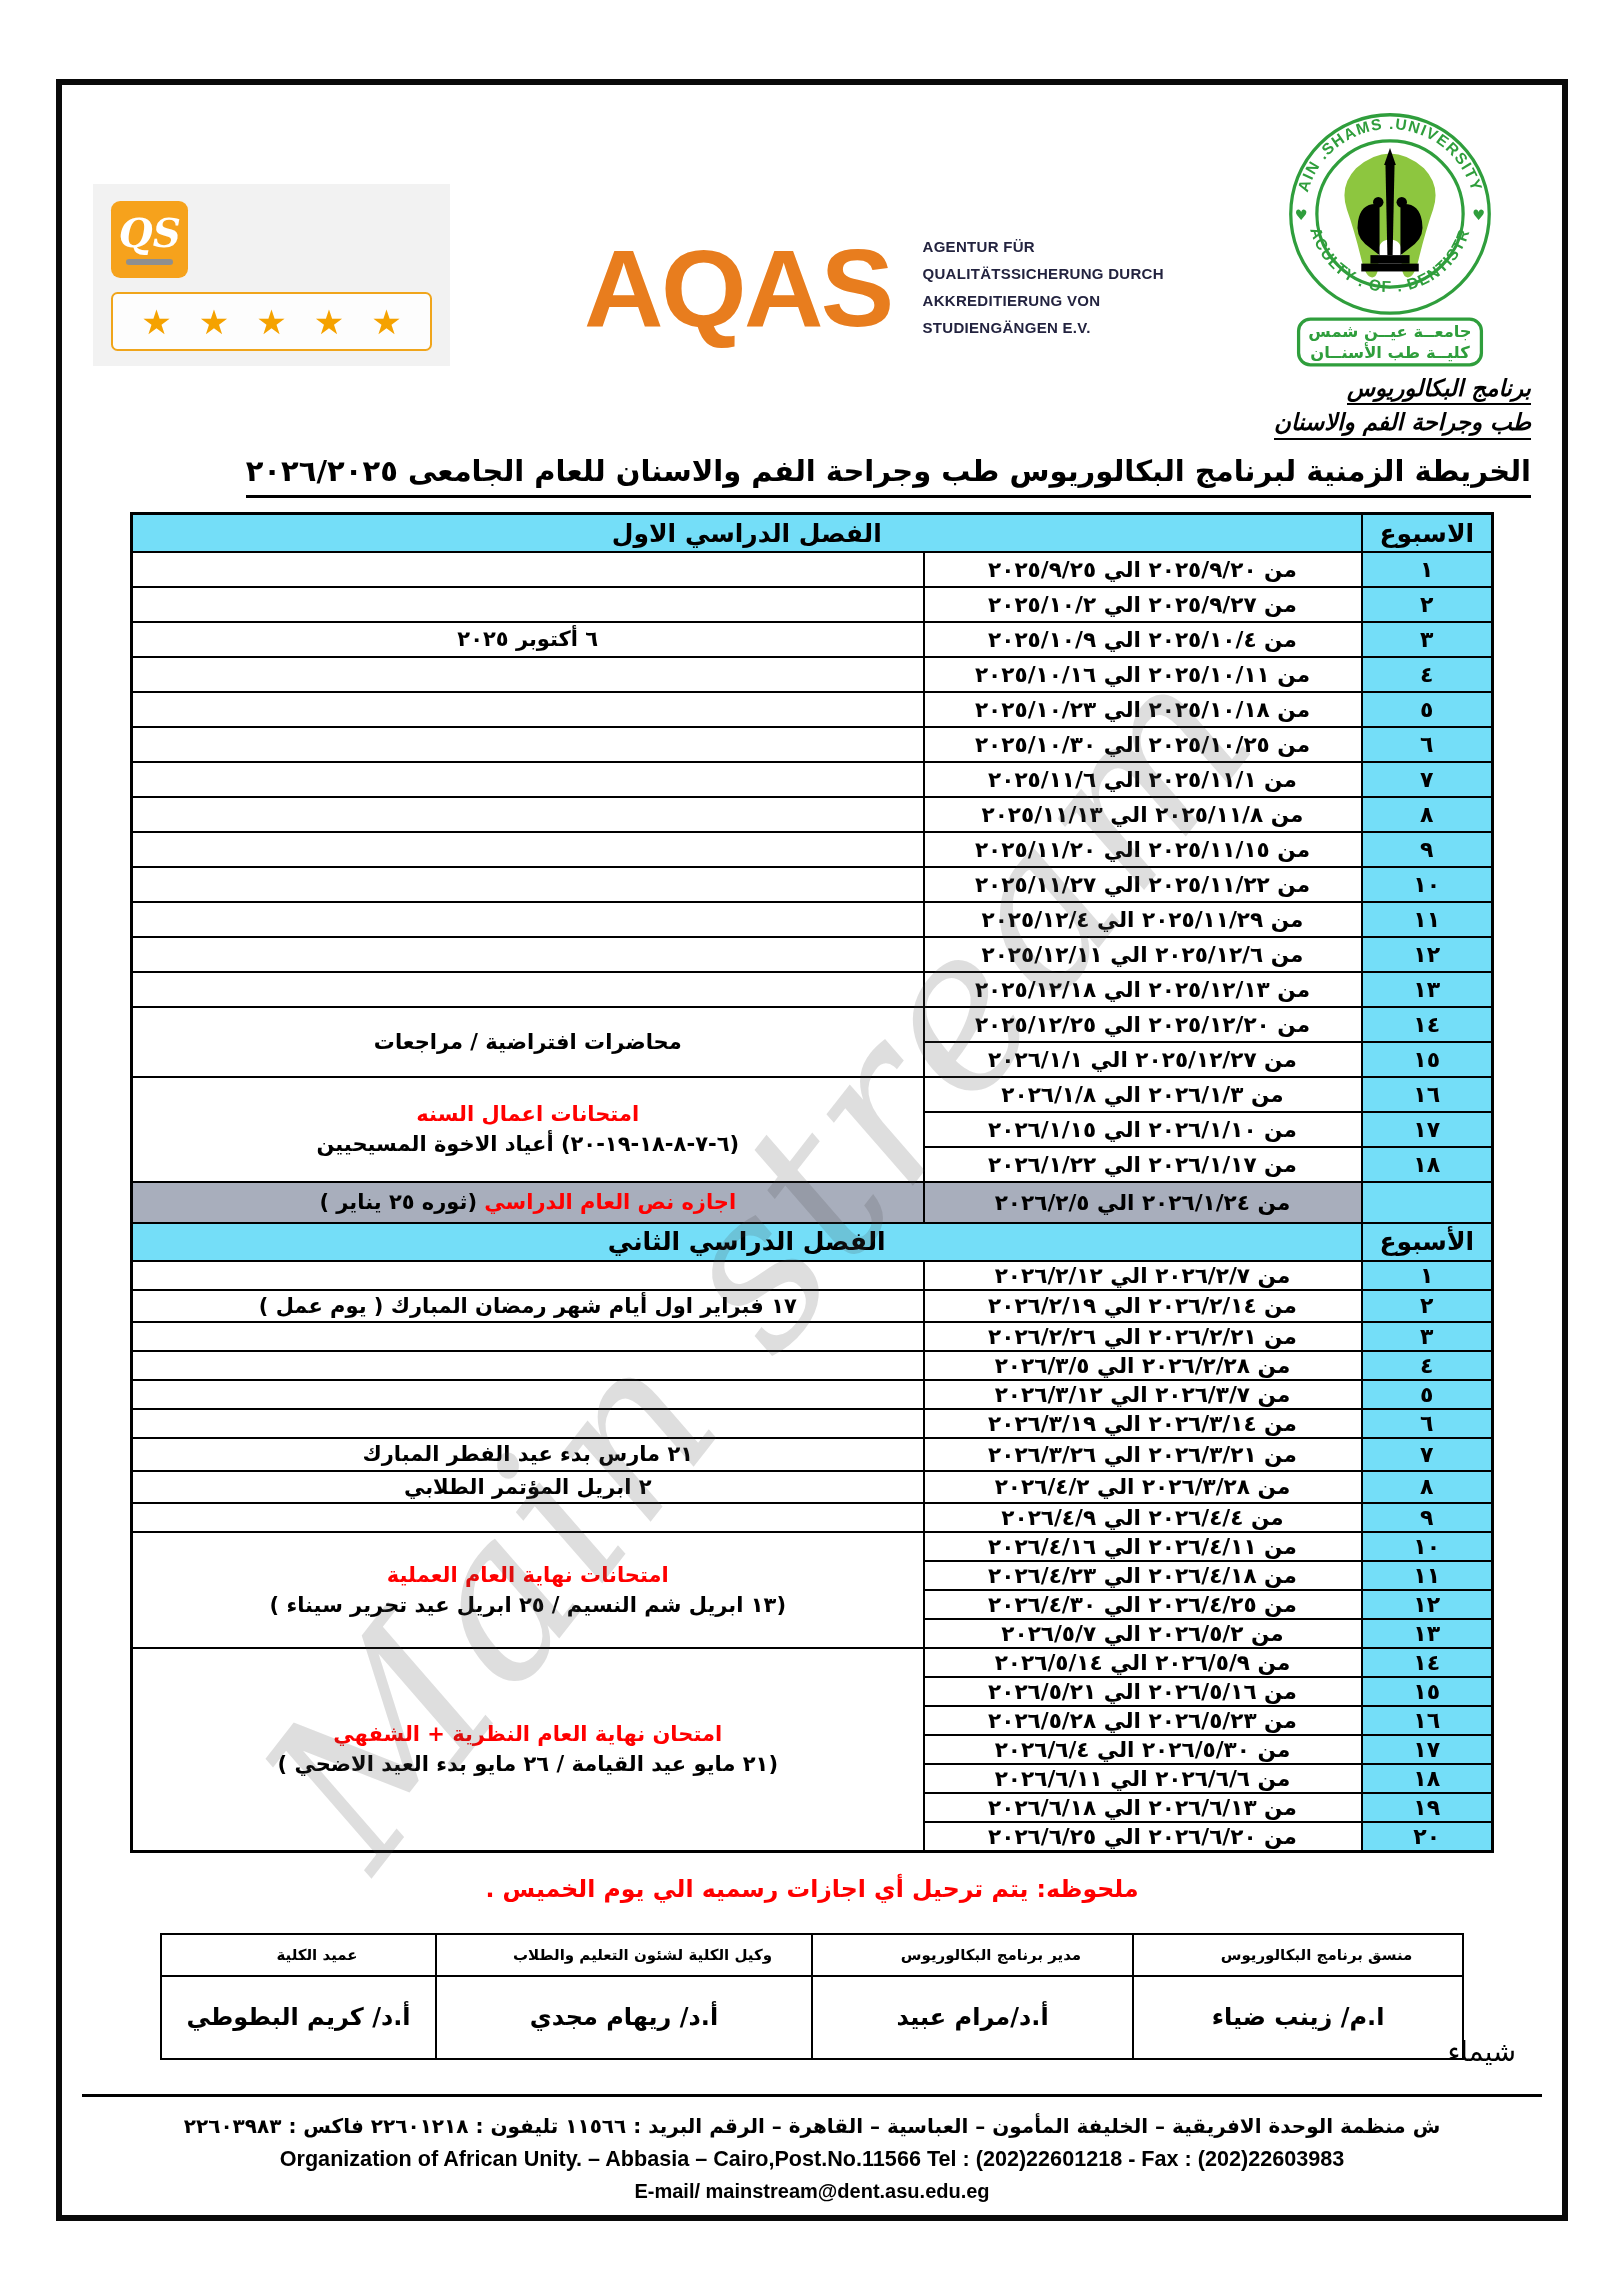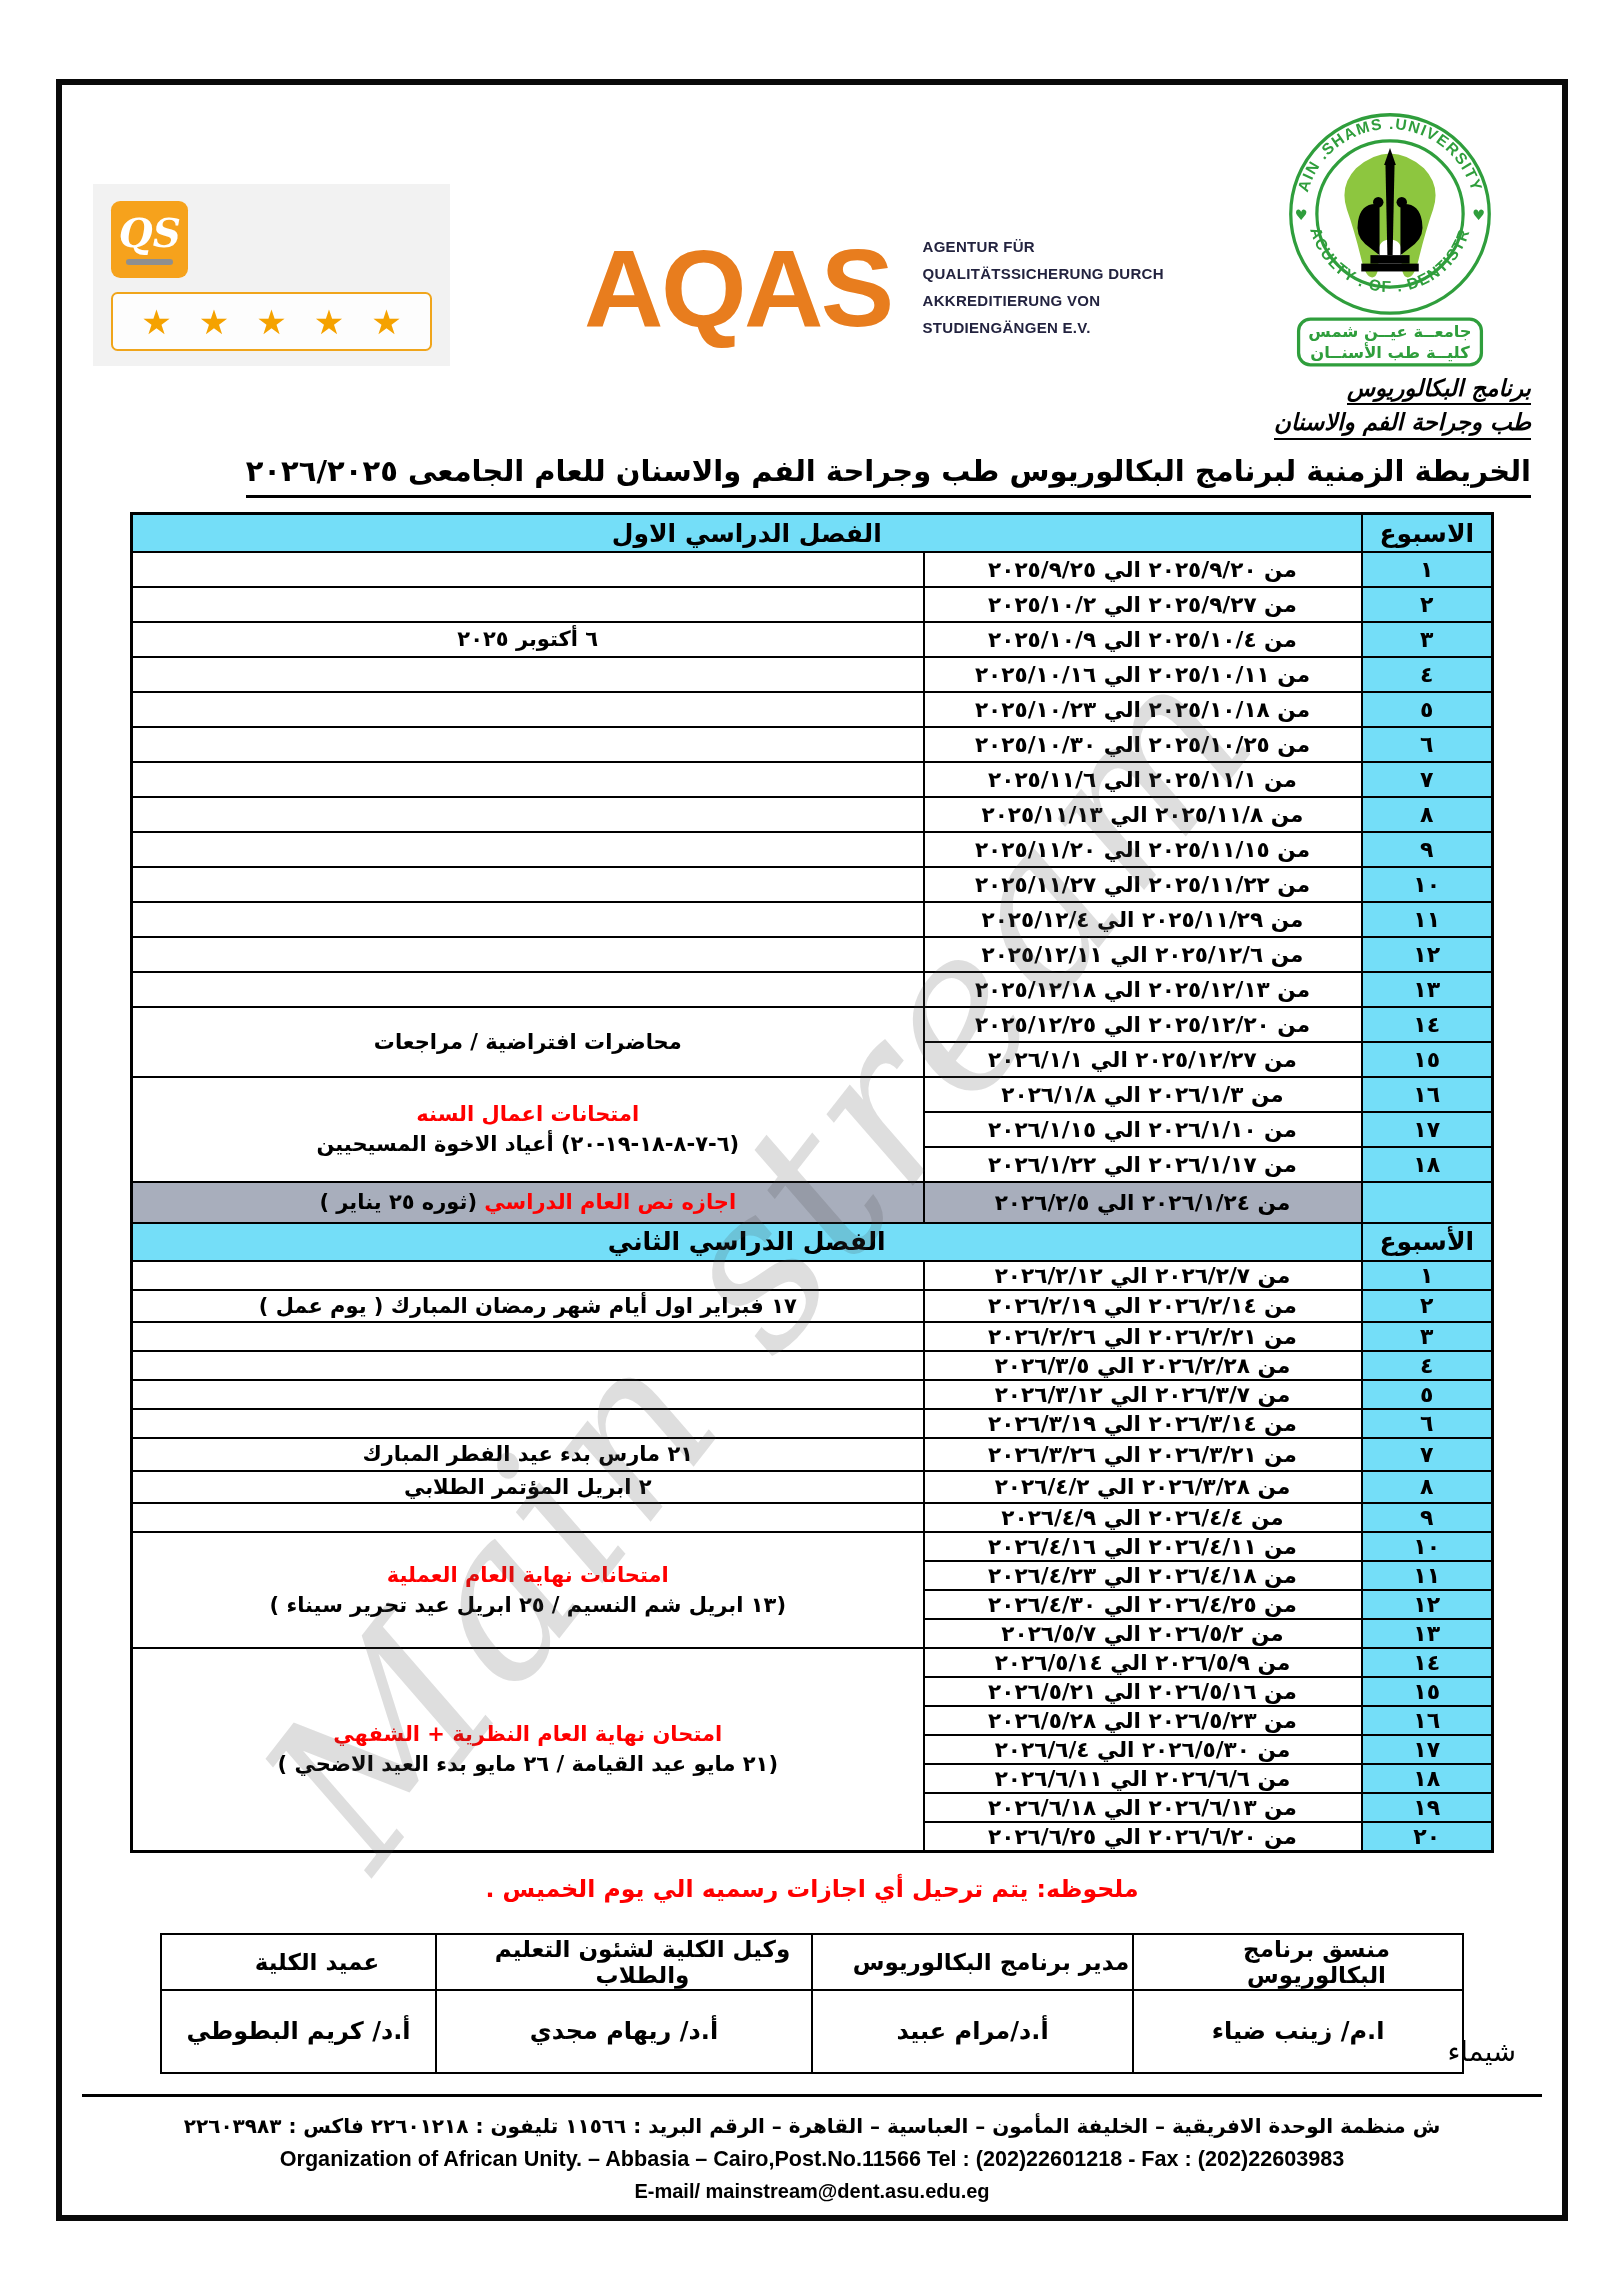--- a/index.html
+++ b/index.html
@@ -51,21 +51,21 @@
   tr.holiday td.wk{background:#74def8;}
   .hol-red{color:#ff0000;font-weight:bold;}
   .hol-black{color:#000;font-weight:bold;}
 
   
   .remark{margin-top:22px;text-align:center;direction:rtl;color:#ff0000;font-size:23.6px;font-weight:bold;}
 
   
   table.sig{border-collapse:collapse;table-layout:fixed;width:1302px;margin:30px auto 0 auto;direction:rtl;border:2.6px solid #000;}
   table.sig td{border:2px solid #000;text-align:center;vertical-align:middle;font-weight:bold;}
-  table.sig td.sh{font-size:23px;height:38px;padding-left:38px;}
+  table.sig td.sh{font-size:15px;height:38px;padding-left:38px;}
   table.sig td.sn{font-size:24px;height:79px;}
 
   
   .handwritten{position:absolute;right:46px;bottom:148px;font-size:27.5px;font-weight:normal;direction:rtl;}
   .footer{position:absolute;left:19.6px;right:19.6px;bottom:11.8px;text-align:center;}
   .footer .rule{border-top:3.9px solid #000;margin-bottom:17px;}
   .footer .f-ar{direction:rtl;font-size:20px;font-weight:bold;margin-bottom:7.9px;}
   .footer .f-en{direction:ltr;font-size:21.6px;font-weight:bold;font-family:"Liberation Sans",sans-serif;margin-bottom:7.9px;}
   .footer .f-mail{direction:ltr;font-size:20px;font-weight:bold;font-family:"Liberation Sans",sans-serif;}
 

